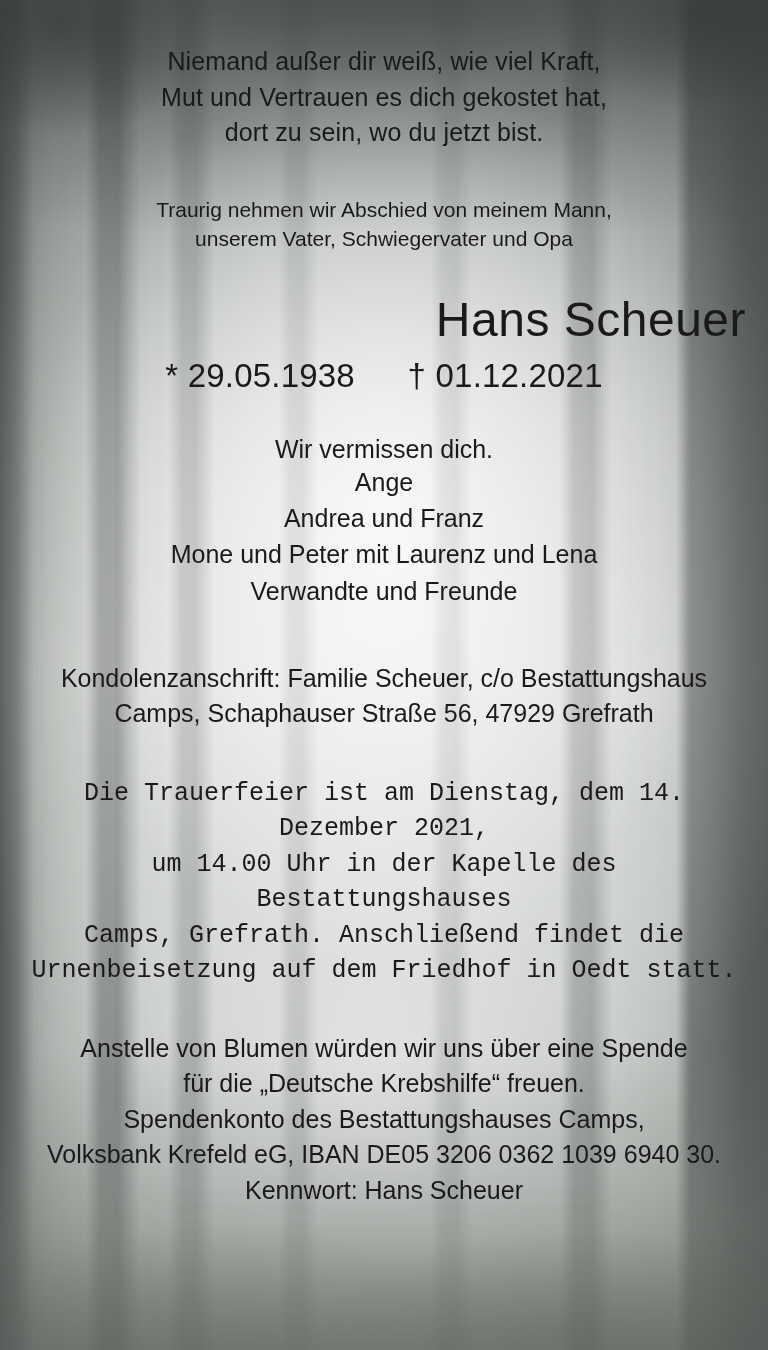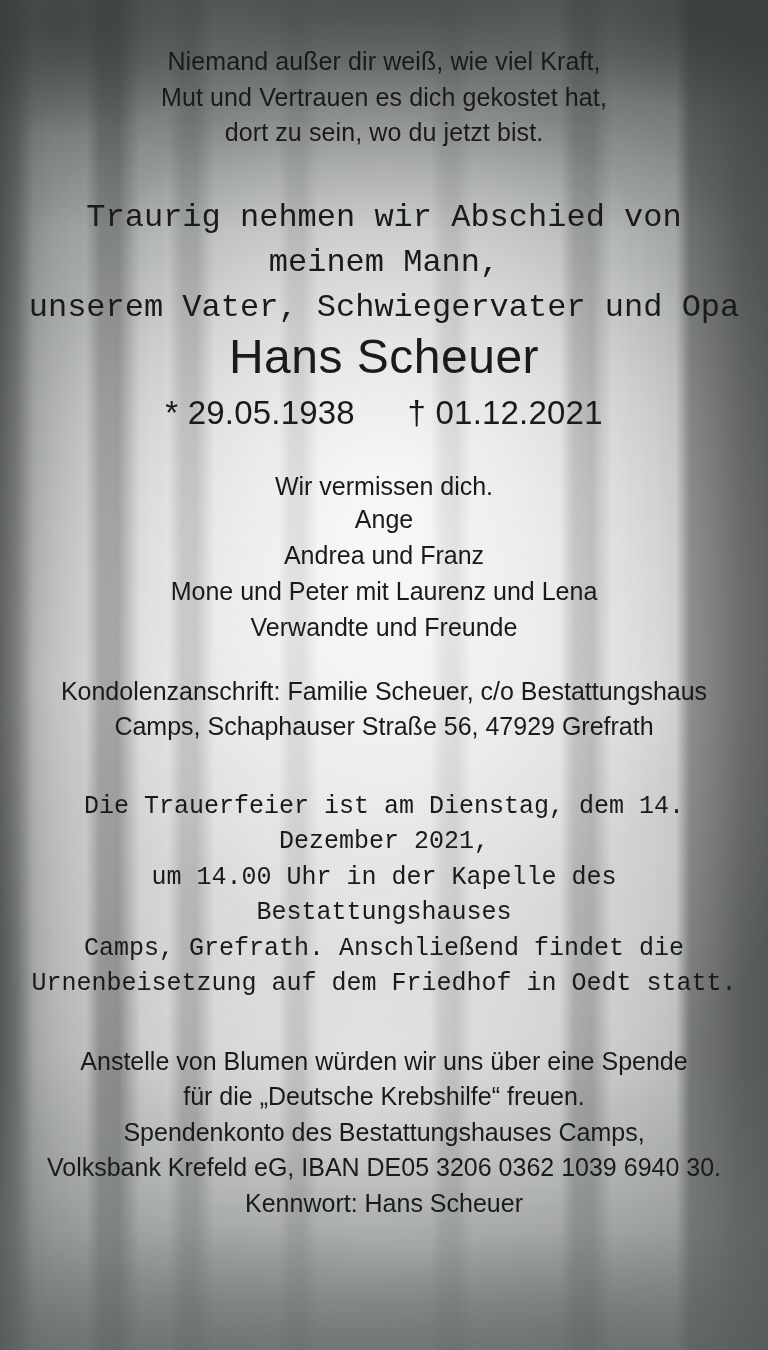--- a/index.html
+++ b/index.html
@@ -88,47 +88,48 @@
   .block {
     width: 100%;
   }
   .poem {
     font-size: 25px;
     line-height: 1.42;
     letter-spacing: 0.1px;
     margin-bottom: 44px;
   }
   .intro {
-    font-size: 32px;
-    line-height: 1.42;
-    font-family: Liberation Mono, monospace;
+    font-size: 21px;
+    line-height: 1.42;
+    margin-bottom: 40px;
   }
   .name {
     font-size: 48px;
     font-weight: 400;
     letter-spacing: 0.5px;
     line-height: 1.1;
     margin-bottom: 10px;
+    text-align: right;
   }
   .dates {
     font-size: 33px;
     letter-spacing: 0.2px;
     margin-bottom: 40px;
   }
   .dates .sep {
     display: inline-block;
     width: 34px;
   }
   .missing {
     font-size: 25px;
   }
   .survivors {
     font-size: 25px;
     line-height: 1.45;
-    margin-bottom: 28px;
+    margin-bottom: 52px;
   }
   .condolence {
     font-size: 25px;
     line-height: 1.42;
     margin-bottom: 44px;
   }
   .ceremony {
     font-size: 25px;
     line-height: 1.42;
     margin-bottom: 42px;

